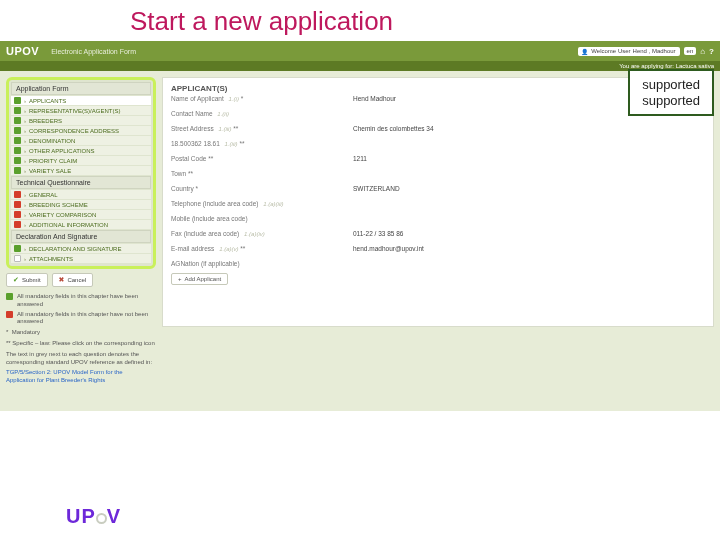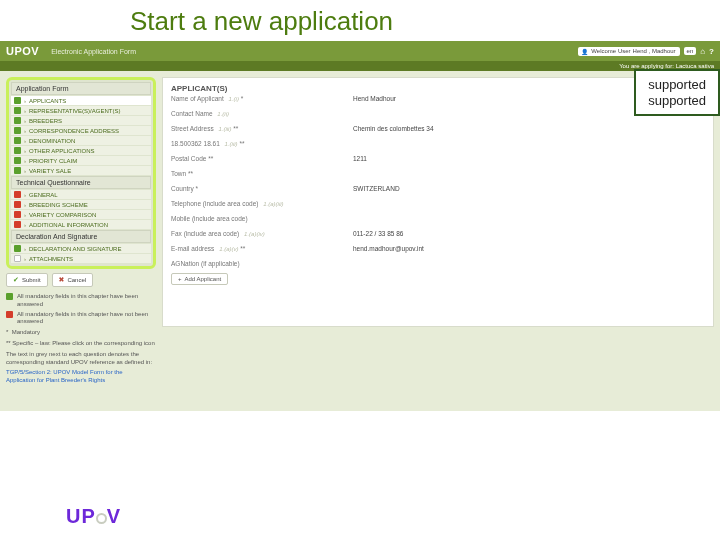--- a/index.html
+++ b/index.html
@@ -1,17 +1,17 @@
 <!DOCTYPE html>
 <html><head>
 <meta charset="utf-8">
 <style>
   * { box-sizing: border-box; margin: 0; padding: 0; }
   body { font-family: Arial, sans-serif; background: #fff; width: 720px; height: 540px; overflow: hidden; }
-  .slide-title { font-size: 26px; font-weight: 400; color: #4d7c0f; padding: 6px 0 0 130px; }
+  .slide-title { font-size: 26px; font-weight: 400; color: #be185d; padding: 6px 0 0 130px; }
   .app-frame { position: relative; margin: 4px 0 0 0; width: 720px; }
   .topbar { display: flex; align-items: center; background: #7a9a3a; color: #fff; height: 20px; font-size: 8px; padding: 0 6px; }
   .brand { font-weight: bold; font-size: 11px; color:#fff; letter-spacing: .5px; margin-right: 12px;}
   .topbar-sub { color:#e8eedb; font-size:7px; }
   .topbar-right { margin-left:auto; display:flex; align-items:center; gap:4px; }
   .user-chip { background:#fff; color:#444; border-radius:2px; padding:1px 4px; font-size:6px; display:flex; gap:2px; align-items:center;}
   .lang-chip { background:#fff; color:#444; border-radius:2px; padding:1px 3px; font-size:6px;}
   .top-icons { color:#fff; font-size:8px; }
   .substrip { background:#5d7a24; color:#fff; font-size:6px; padding:2px 6px; text-align:right; }
   .main-area { display:flex; background:#e7ecd7; padding:6px; gap:6px; min-height: 340px; }
@@ -33,21 +33,21 @@
   .legend a { color:#2a65c7; text-decoration:none;}
   .form-panel { flex:1; background:#fff; border:1px solid #d8dccb; padding:6px 8px; font-size:7px; color:#555; height: 250px;}
   .form-title { font-weight:bold; color:#555; font-size:8px; margin-bottom:2px;}
   .fields { display:flex; gap:12px;}
   .labels-col { width:170px; display:flex; flex-direction:column; gap:8px;}
   .values-col { flex:1; display:flex; flex-direction:column; gap:8px;}
   .field-label { font-size:6.5px; color:#777; }
   .hint { color:#b9bda8; font-style:italic; font-size:6px; margin-left:3px;}
   .field-val { font-size:6.5px; color:#444; border-bottom:0;}
   .add-btn { margin-top:6px; background:#fff; border:1px solid #c6c9b9; color:#555; font-size:6px; padding:2px 6px; border-radius:2px; display:inline-flex; gap:3px; align-items:center;}
-  .callout { position:absolute; right:0; top:28px; background:#fff; border:2px solid #2e5b1f; padding:6px 12px; font-size:13px; color:#222; line-height:1.2; }
+  .callout { position:absolute; right:6px; top:28px; background:#fff; border:2px solid #2e5b1f; padding:6px 12px; font-size:13px; color:#222; line-height:1.2; }
   .footer-logo { position:absolute; left:66px; bottom:12px; color:#6d28d9; font-weight:bold; font-size:20px; letter-spacing:1px;}
   .footer-logo .ring { display:inline-block; width:11px; height:11px; border:2px solid #c9cdc0; border-radius:50%; vertical-align:-1px;}
   .tick::before{content:"✔"; color:#5aa02c; font-size:7px;}
   .cross::before{content:"✖"; color:#b84a3a; font-size:7px;}
   .person::before{content:"👤"; font-size:6px;}
   .home::before{content:"⌂";}
   .help::before{content:"?"; font-weight:bold;}
 </style>
 </head>
 <body>

